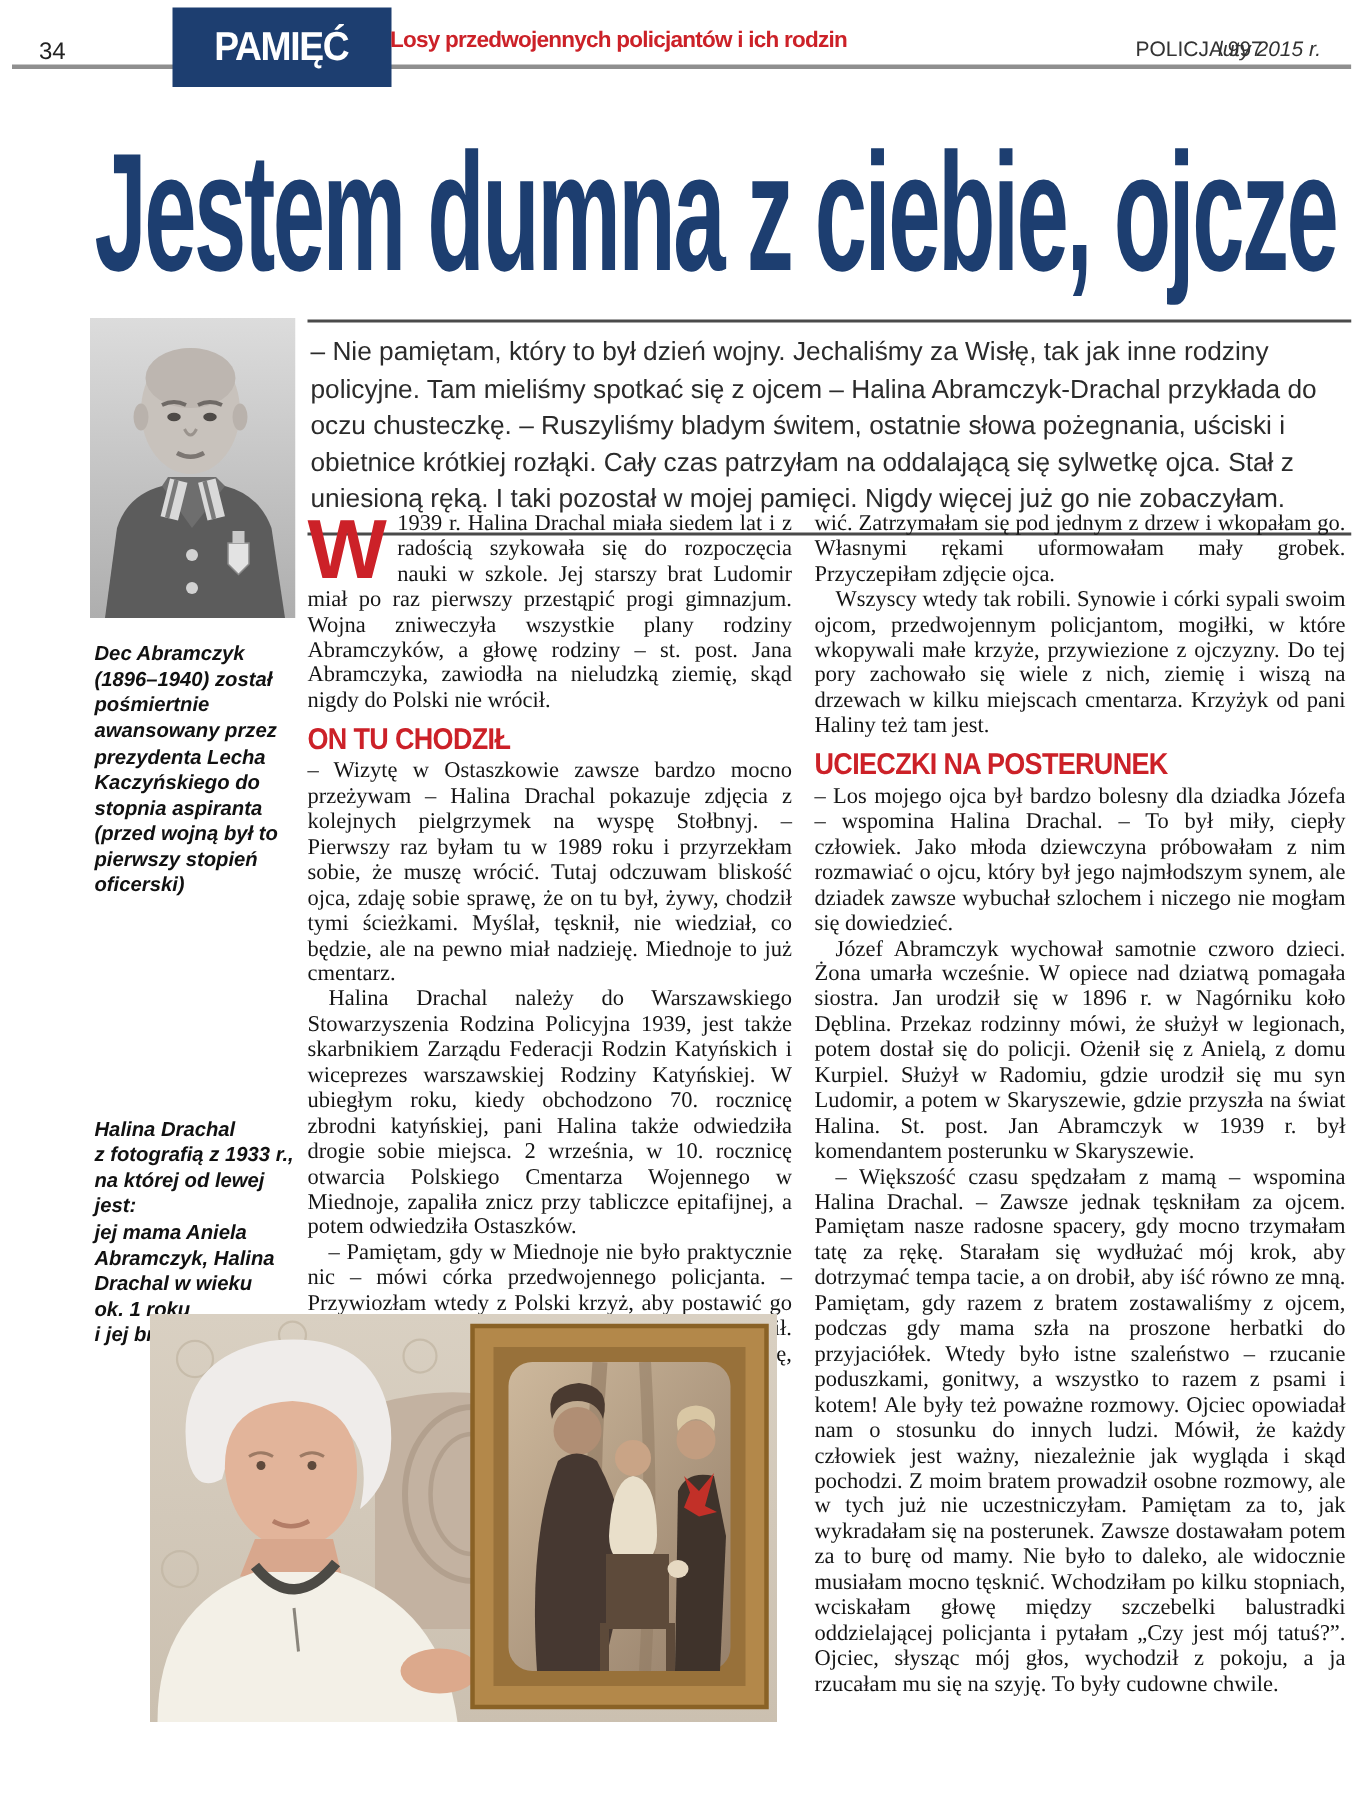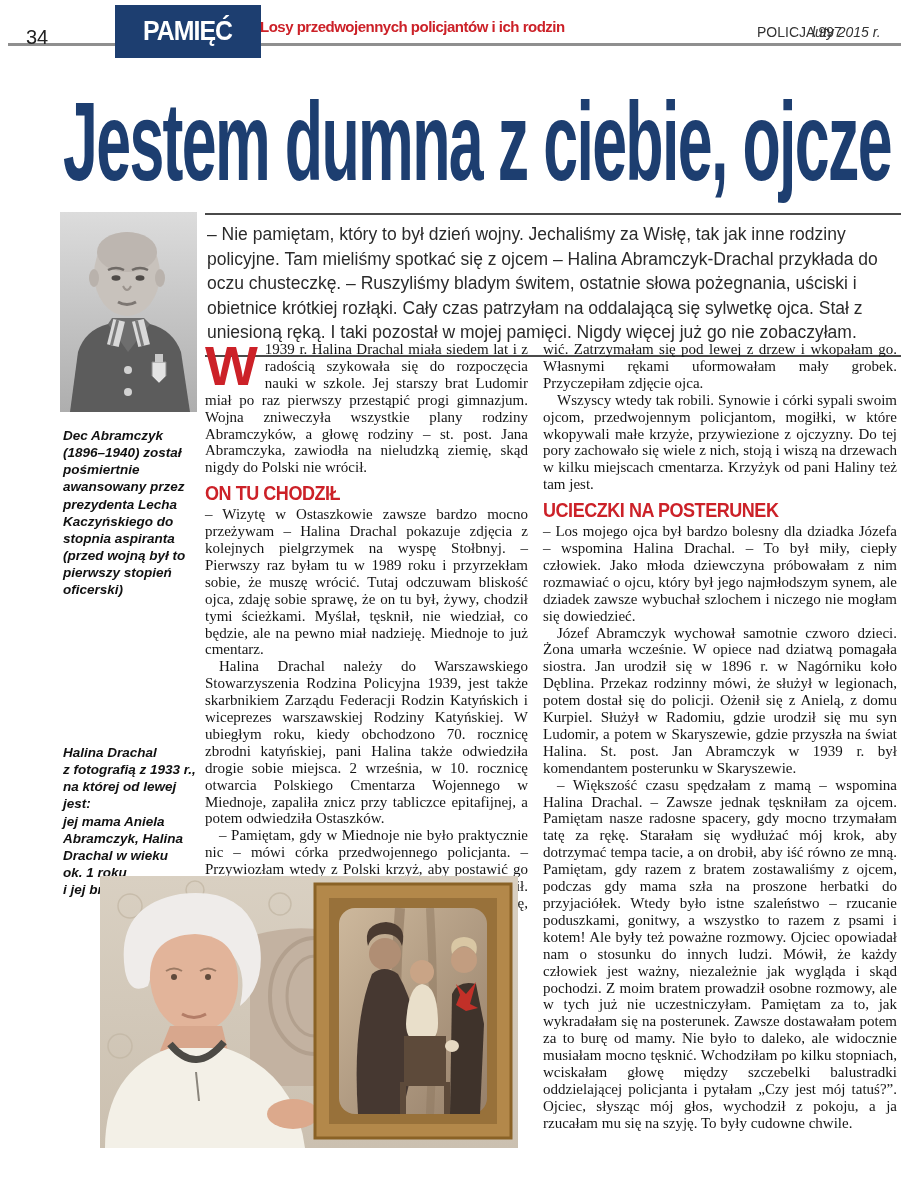--- a/index.html
+++ b/index.html
@@ -1,21 +1,21 @@
 <!DOCTYPE html>
 <html lang="pl"><head>
 <meta charset="utf-8">
 <style>
   html,body{margin:0;padding:0;background:#fff;}
   .page{position:relative;width:901px;height:1200px;background:#ffffff;overflow:hidden;
         font-family:"Liberation Sans",sans-serif;color:#1a1a1a;}
 
   
   .hdr-rule{position:absolute;left:8px;top:43px;width:893px;height:3px;background:#8f8f8f;}
-  .page-num{position:absolute;left:26px;top:26px;font-size:20px;color:#222;}
+  .page-num{position:absolute;left:26px;top:26px;font-size:16px;color:#222;}
   .section-box{position:absolute;left:115px;top:5px;width:146px;height:53px;background:#1d3e70;
                display:flex;align-items:center;justify-content:center;}
   .section-box span{color:#fff;font-weight:bold;font-size:27px;letter-spacing:-1px;
                     transform:scaleX(.92);display:inline-block;}
   .hdr-headline{position:absolute;left:260px;top:18px;font-size:15px;font-weight:bold;color:#cc2128;
                 white-space:nowrap;letter-spacing:-.5px;}
   .hdr-mag{position:absolute;left:712px;top:24px;font-size:14px;color:#333;margin-left:45px;}
   .hdr-date{position:absolute;left:812px;top:24px;font-size:14px;font-style:italic;color:#333;}
 
   
@@ -130,22 +130,22 @@
 
   <div class="col col1">
     <p><span class="dropcap">W</span><span>1939 r. Halina Drachal miała siedem lat i z radością szykowała się do rozpoczęcia nauki w szkole. Jej starszy brat Ludomir miał po raz pierwszy przestąpić progi gimnazjum. Wojna zniweczyła wszystkie plany rodziny Abramczyków, a głowę rodziny – st. post. Jana Abramczyka, zawiodła na nieludzką ziemię, skąd nigdy do Polski nie wrócił.</span></p>
     <div class="sec-head">ON TU CHODZIŁ</div>
     <p>– Wizytę w Ostaszkowie zawsze bardzo mocno przeżywam – Halina Drachal pokazuje zdjęcia z kolejnych pielgrzymek na wyspę Stołbnyj. – Pierwszy raz byłam tu w 1989 roku i przyrzekłam sobie, że muszę wrócić. Tutaj odczuwam bliskość ojca, zdaję sobie sprawę, że on tu był, żywy, chodził tymi ścieżkami. Myślał, tęsknił, nie wiedział, co będzie, ale na pewno miał nadzieję. Miednoje to już cmentarz.</p>
     <p class="ind">Halina Drachal należy do Warszawskiego Stowarzyszenia Rodzina Policyjna 1939, jest także skarbnikiem Zarządu Federacji Rodzin Katyńskich i wiceprezes warszawskiej Rodziny Katyńskiej. W ubiegłym roku, kiedy obchodzono 70. rocznicę zbrodni katyńskiej, pani Halina także odwiedziła drogie sobie miejsca. 2 września, w 10. rocznicę otwarcia Polskiego Cmentarza Wojennego w Miednoje, zapaliła znicz przy tabliczce epitafijnej, a potem odwiedziła Ostaszków.</p>
     <p class="ind">– Pamiętam, gdy w Miednoje nie było praktycznie nic – mówi córka przedwojennego policjanta. – Przywiozłam wtedy z Polski krzyż, aby postawić go na mogile ojca. Ale… tam nie było żadnych mogił. Szłam i szłam między drzewami i zastanawiałam się, gdzie go zosta-</p>
   </div>
 
   <div class="col col2">
-    <p>wić. Zatrzymałam się pod lewej z drzew i wkopałam go. Własnymi rękami uformowałam mały grobek. Przyczepiłam zdjęcie ojca.</p>
-    <p class="ind">Wszyscy wtedy tak robili. Synowie i córki sypali swoim ojcom, przedwojennym policjantom, mogiłki, w które wkopywali małe krzyże, przywiezione z ojczyzny. Do tej pory zachowało się wiele z nich, stoją i wiszą na drzewach w kilku miejscach cmentarza. Krzyżyk od pani Haliny też tam jest.</p>
+    <p>wić. Zatrzymałam się pod jednym z drzew i wkopałam go. Własnymi rękami uformowałam mały grobek. Przyczepiłam zdjęcie ojca.</p>
+    <p class="ind">Wszyscy wtedy tak robili. Synowie i córki sypali swoim ojcom, przedwojennym policjantom, mogiłki, w które wkopywali małe krzyże, przywiezione z ojczyzny. Do tej pory zachowało się wiele z nich, ziemię i wiszą na drzewach w kilku miejscach cmentarza. Krzyżyk od pani Haliny też tam jest.</p>
     <div class="sec-head">UCIECZKI NA POSTERUNEK</div>
     <p>– Los mojego ojca był bardzo bolesny dla dziadka Józefa – wspomina Halina Drachal. – To był miły, ciepły człowiek. Jako młoda dziewczyna próbowałam z nim rozmawiać o ojcu, który był jego najmłodszym synem, ale dziadek zawsze wybuchał szlochem i niczego nie mogłam się dowiedzieć.</p>
     <p class="ind">Józef Abramczyk wychował samotnie czworo dzieci. Żona umarła wcześnie. W opiece nad dziatwą pomagała siostra. Jan urodził się w 1896 r. w Nagórniku koło Dęblina. Przekaz rodzinny mówi, że służył w legionach, potem dostał się do policji. Ożenił się z Anielą, z domu Kurpiel. Służył w Radomiu, gdzie urodził się mu syn Ludomir, a potem w Skaryszewie, gdzie przyszła na świat Halina. St. post. Jan Abramczyk w 1939 r. był komendantem posterunku w Skaryszewie.</p>
     <p class="ind">– Większość czasu spędzałam z mamą – wspomina Halina Drachal. – Zawsze jednak tęskniłam za ojcem. Pamiętam nasze radosne spacery, gdy mocno trzymałam tatę za rękę. Starałam się wydłużać mój krok, aby dotrzymać tempa tacie, a on drobił, aby iść równo ze mną. Pamiętam, gdy razem z bratem zostawaliśmy z ojcem, podczas gdy mama szła na proszone herbatki do przyjaciółek. Wtedy było istne szaleństwo – rzucanie poduszkami, gonitwy, a wszystko to razem z psami i kotem! Ale były też poważne rozmowy. Ojciec opowiadał nam o stosunku do innych ludzi. Mówił, że każdy człowiek jest ważny, niezależnie jak wygląda i skąd pochodzi. Z moim bratem prowadził osobne rozmowy, ale w tych już nie uczestniczyłam. Pamiętam za to, jak wykradałam się na posterunek. Zawsze dostawałam potem za to burę od mamy. Nie było to daleko, ale widocznie musiałam mocno tęsknić. Wchodziłam po kilku stopniach, wciskałam głowę między szczebelki balustradki oddzielającej policjanta i pytałam „Czy jest mój tatuś?”. Ojciec, słysząc mój głos, wychodził z pokoju, a ja rzucałam mu się na szyję. To były cudowne chwile.</p>
   </div>
 
   <div class="family-photo">
     <svg width="418" height="272" viewBox="0 0 418 272">
       <defs>
         <linearGradient id="wall" x1="0" y1="0" x2="0" y2="1">

